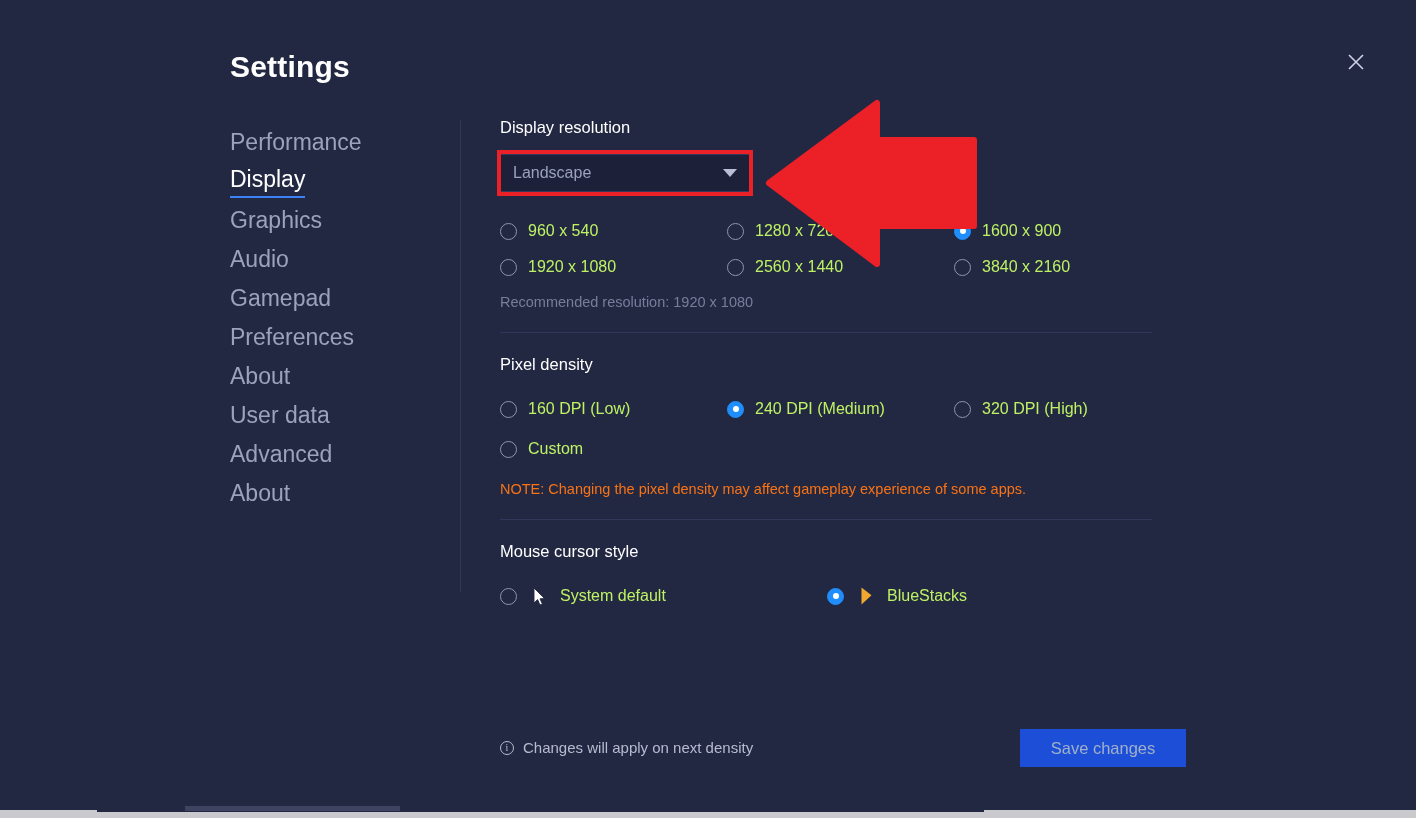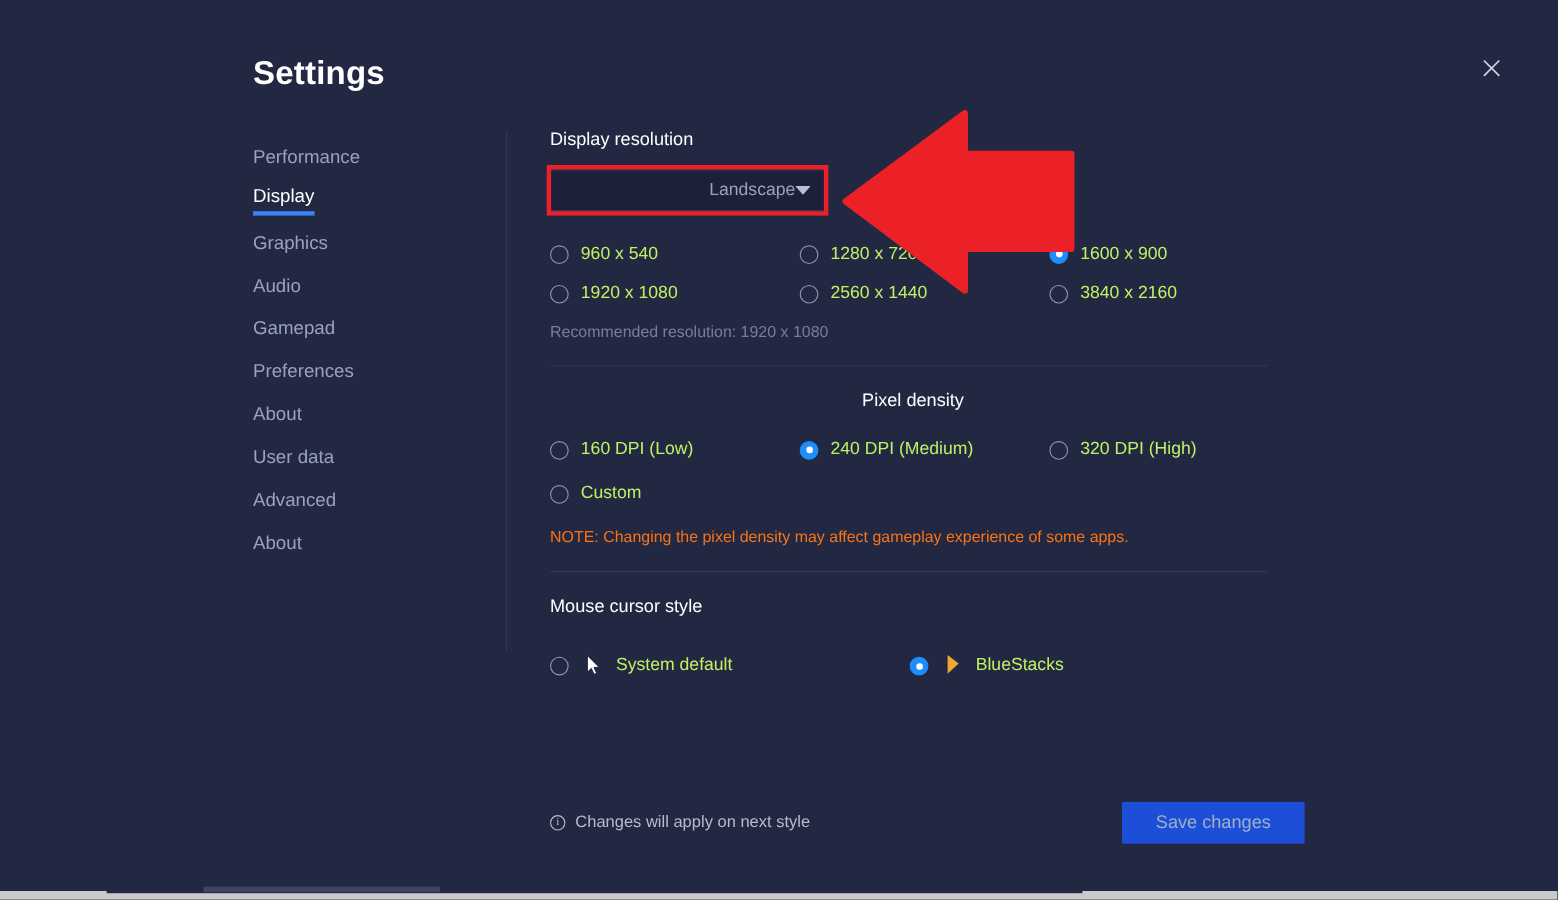--- a/index.html
+++ b/index.html
@@ -54,28 +54,28 @@
     top: 124px;
     width: 210px;
   }
   .sidebar-item {
     height: 39px;
     display: flex;
     align-items: center;
     cursor: pointer;
   }
   .sidebar-label {
-    font-size: 17px;
+    font-size: 23px;
     color: #9aa2bd;
     line-height: 1;
     padding-bottom: 2px;
   }
   .sidebar-item.active .sidebar-label {
     color: #ffffff;
-    border-bottom: 4px solid #3b82f6;
+    border-bottom: 2px solid #3b82f6;
     padding-bottom: 5px;
   }
 
   
   .v-divider {
     position: absolute;
     left: 460px;
     top: 120px;
     width: 1px;
     height: 472px;
@@ -93,21 +93,20 @@
     font-size: 16.5px;
     color: #ffffff;
     margin-bottom: 17px;
   }
 
   
   .dropdown-wrap {
     position: relative;
     width: 250px;
     height: 38px;
-    text-align: right;
   }
   .dropdown {
     position: absolute;
     left: 0;
     top: 0;
     width: 250px;
     height: 38px;
     background: #1c2038;
     border: 1px solid #343a5c;
     box-sizing: border-box;
@@ -202,21 +201,21 @@
   .h-divider {
     height: 1px;
     background: #31375a;
     margin: 22px 0 0 0;
     width: 652px;
   }
 
   
   .cursor-radio {
     display: flex;
-    align-items: flex-end;
+    align-items: center;
     height: 36px;
     cursor: pointer;
   }
   .cursor-icon {
     width: 22px;
     flex: none;
     margin-right: 10px;
     display: flex;
     align-items: center;
     justify-content: center;
@@ -383,21 +382,21 @@
       <div class="radio">
         <span class="dot"></span>
         <span class="radio-label">3840 x 2160</span>
       </div>
     </div>
 
     <div class="helper-text">Recommended resolution: 1920 x 1080</div>
 
     <div class="h-divider"></div>
 
-    <div class="section-title" style="margin-top:22px;text-align:center;">Pixel density</div>
+    <div class="section-title" style="margin-top:22px;">Pixel density</div>
 
     <div class="radio-row-3">
       <div class="radio">
         <span class="dot"></span>
         <span class="radio-label">160 DPI (Low)</span>
       </div>
       <div class="radio">
         <span class="dot on"></span>
         <span class="radio-label">240 DPI (Medium)</span>
       </div>
@@ -435,21 +434,21 @@
           </svg>
         </span>
         <span class="radio-label">BlueStacks</span>
       </div>
     </div>
 
   </div>
 
   <div class="footer-note">
     <span class="info-icon">i</span>
-    <span>Changes will apply on next style</span>
+    <span>Changes will apply on next density</span>
   </div>
 
   <button class="save-btn">Save changes</button>
 
   <div class="red-arrow">
     <svg width="212" height="172" viewBox="0 0 212 172" aria-hidden="true">
       <path d="M4 85 L112 5 L112 42 L209 42 L209 128 L112 128 L112 166 Z" fill="#ec2027" stroke="#ec2027" stroke-width="6" stroke-linejoin="round"></path>
     </svg>
   </div>
 

